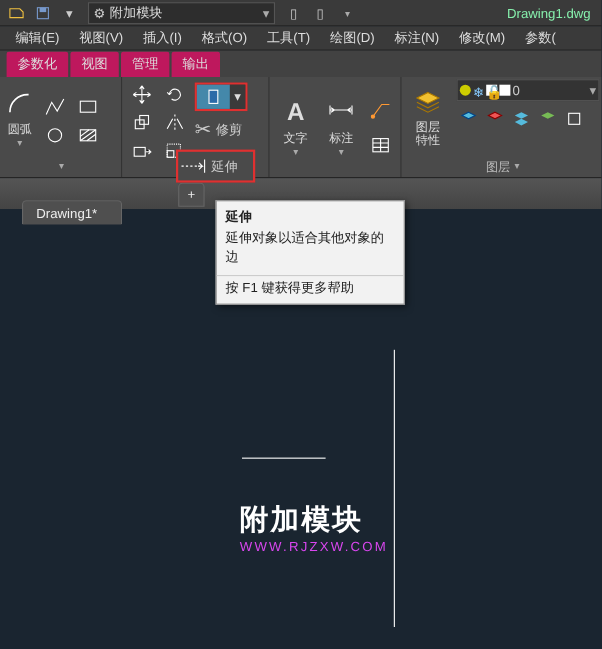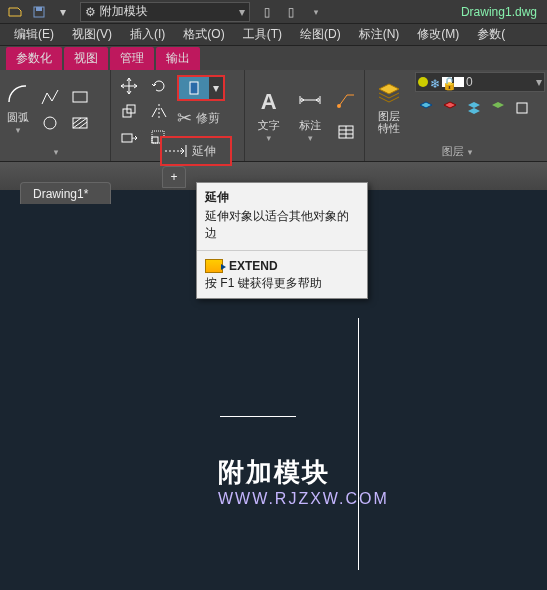--- a/index.html
+++ b/index.html
@@ -226,21 +226,21 @@
 }
 .watermark {
   position: absolute;
   left: 218px; top: 455px;
   text-align: left;
 }
 .watermark .wm1 {
   font-size: 26px; font-weight: bold; color: #fff; letter-spacing: 2px;
 }
 .watermark .wm2 {
-  font-size: 16px; color: #c4b5fd; letter-spacing: 2px;
+  font-size: 12px; color: #d946ef; letter-spacing: 2px;
 }
 .caret-dn::after { content: "▾"; font-size: 9px; margin-left: 2px; color: #aaa; }
 </style>
 </head>
 <body>
 
 <div class="titlebar">
   <div class="qat-btn">
     <svg width="14" height="14" viewBox="0 0 14 14">
         <path d="M1 3h9l3 3v5H1z" fill="none" stroke="#f0c040"></path>
@@ -495,24 +495,20 @@
   <span>Drawing1*</span>
 </div>
 <div class="doctab-plus">
   <span>+</span>
 </div>
 
 <div class="tooltip">
   <div class="tt-title">延伸</div>
   <div class="tt-desc">延伸对象以适合其他对象的边</div>
   <div class="tt-sep"></div>
-  <div class="tt-cmd">
-    <span class="cmdico"></span>
-    <span>EXTEND</span>
-  </div>
   <div class="tt-help">按 F1 键获得更多帮助</div>
 </div>
 
 <div class="canvas">
   <div class="wline" style="left:220px;top:226px;width:76px;height:1px"></div>
   <div class="wline" style="left:358px;top:128px;width:1px;height:252px"></div>
 </div>
 
 <div class="watermark">
   <div class="wm1">附加模块</div>

